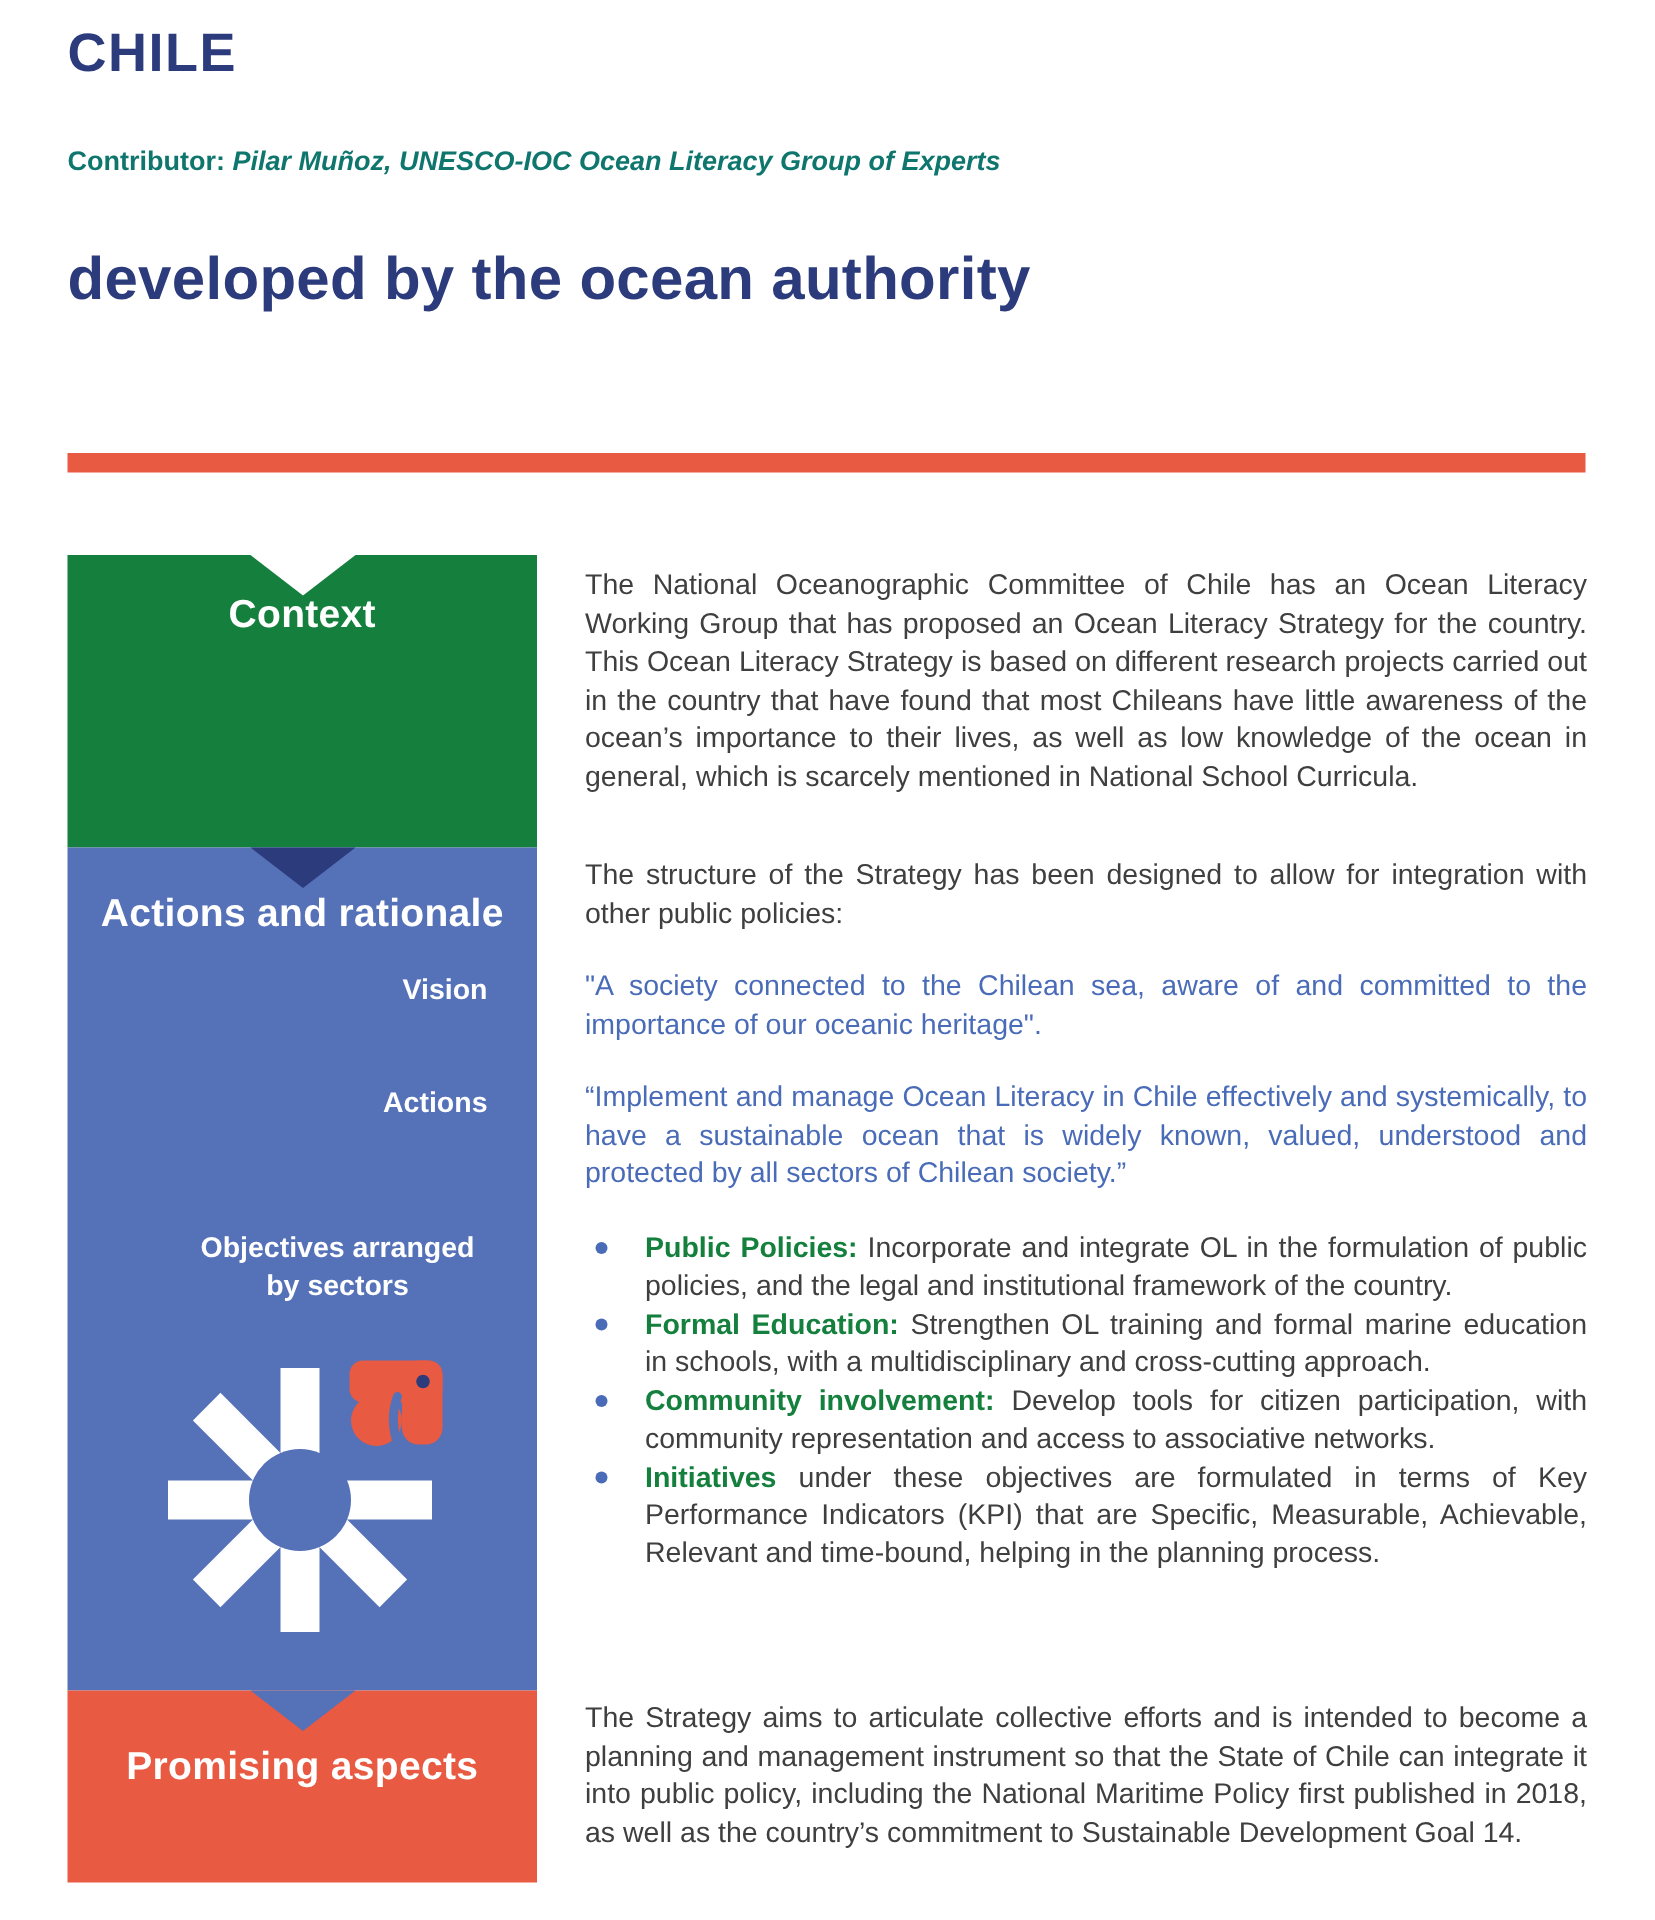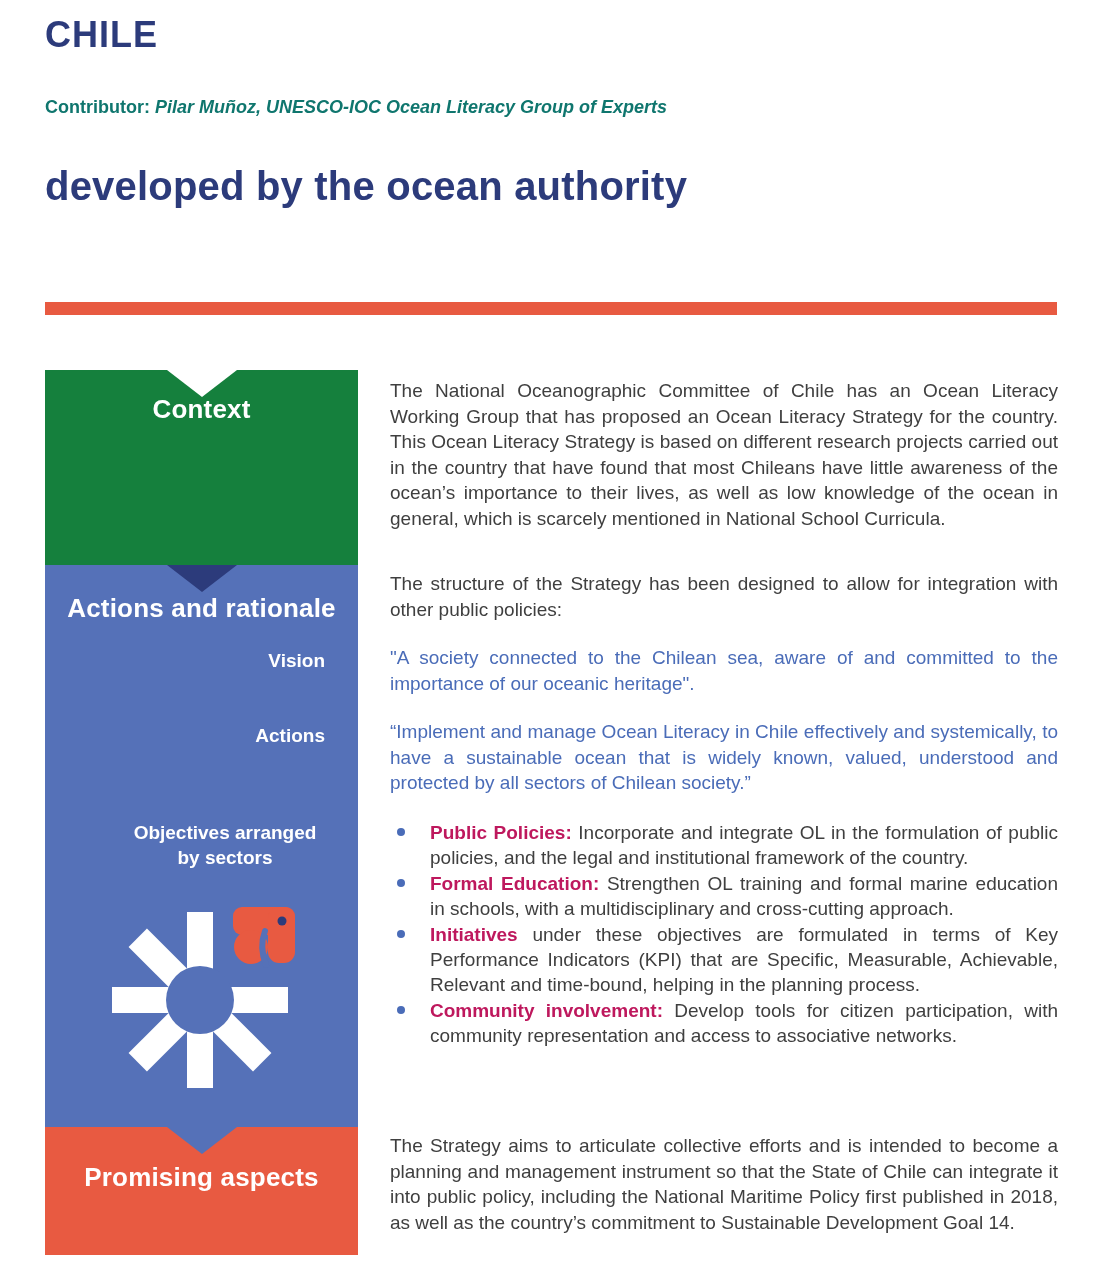--- a/index.html
+++ b/index.html
@@ -49,21 +49,21 @@
   
   .col{left:390px;width:668px;color:#3f3f3f;font-size:19px;line-height:25.5px;text-align:justify;}
   .accent{color:#4a6cb8;}
   .para{margin:0;}
   ul.obj{list-style:none;margin:0;padding:0;line-height:25px;}
   ul.obj li{position:relative;padding-left:40px;text-align:justify;margin:0 0 1px 0;}
   ul.obj li .dot{
     position:absolute;left:7px;top:8px;width:8px;height:8px;border-radius:50%;
     background:#4a6cb8;
   }
-  ul.obj li .lead{font-weight:bold;color:#be185d;}
+  ul.obj li .lead{font-weight:bold;color:#15803d;}
 </style>
 </head>
 <body>
 
 <div class="abs country">CHILE</div>
 
 <div class="abs contributor">
   <span class="lbl">Contributor:</span>
   <span class="nm">Pilar Muñoz, UNESCO-IOC Ocean Literacy Group of Experts</span>
 </div>
@@ -129,23 +129,23 @@
     <span class="lead">Public Policies:</span>
     <span>Incorporate and integrate OL in the formulation of public policies, and the legal and institutional framework of the country.</span>
   </li>
   <li>
     <span class="dot"></span>
     <span class="lead">Formal Education:</span>
     <span>Strengthen OL training and formal marine education in schools, with a multidisciplinary and cross-cutting approach.</span>
   </li>
   <li>
     <span class="dot"></span>
-    <span class="lead">Initiatives</span>
-    <span>under these objectives are formulated in terms of Key Performance Indicators (KPI) that are Specific, Measurable, Achievable, Relevant and time-bound, helping in the planning process.</span>
+    <span class="lead">Community involvement:</span>
+    <span>Develop tools for citizen participation, with community representation and access to associative networks.</span>
   </li>
   <li>
     <span class="dot"></span>
-    <span class="lead">Community involvement:</span>
-    <span>Develop tools for citizen participation, with community representation and access to associative networks.</span>
+    <span class="lead">Initiatives</span>
+    <span>under these objectives are formulated in terms of Key Performance Indicators (KPI) that are Specific, Measurable, Achievable, Relevant and time-bound, helping in the planning process.</span>
   </li>
 </ul>
 
 <p class="abs col para" style="top:1133px;">The Strategy aims to articulate collective efforts and is intended to become a planning and management instrument so that the State of Chile can integrate it into public policy, including the National Maritime Policy first published in 2018, as well as the country’s commitment to Sustainable Development Goal 14.</p>
 
 </body></html>

